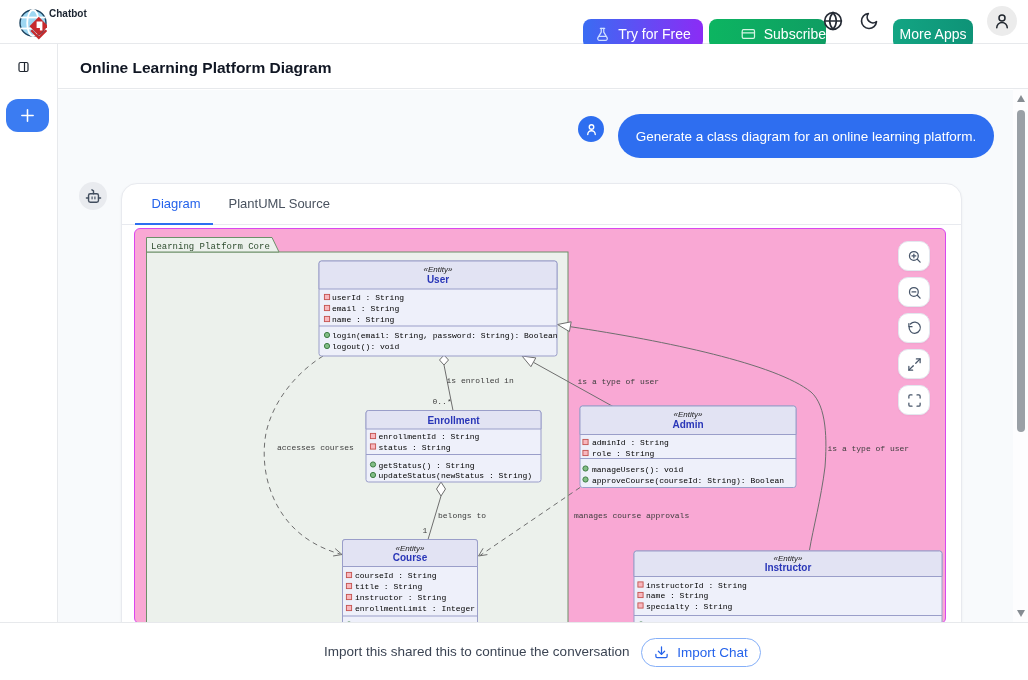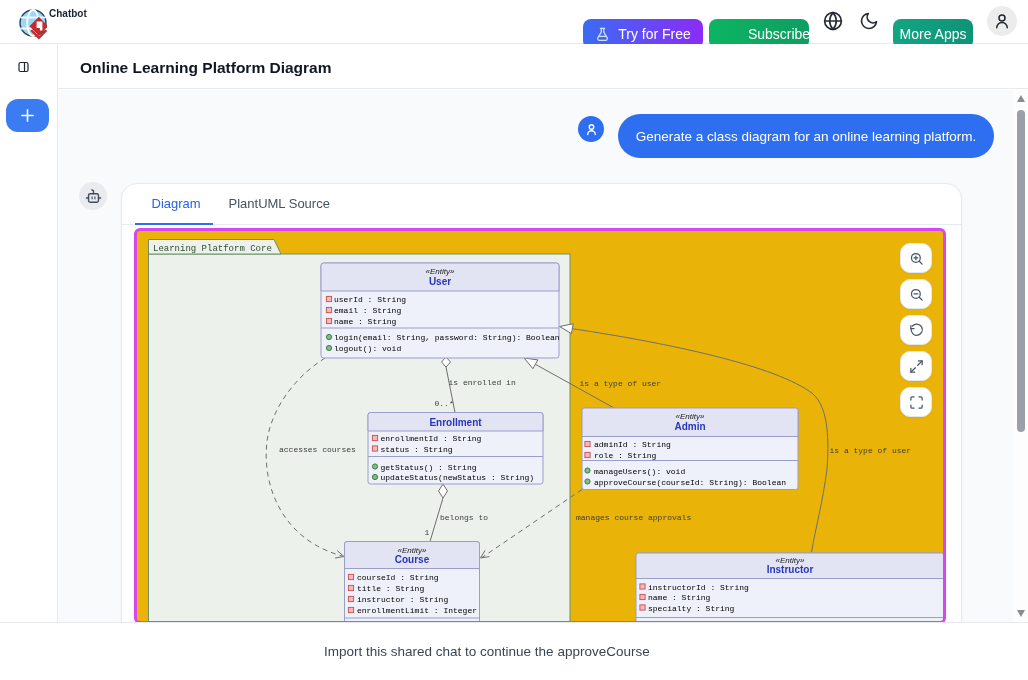--- a/index.html
+++ b/index.html
@@ -8,21 +8,21 @@
 #page{position:relative;width:1028px;height:680px;overflow:hidden;background:#fff;}
 
 #hdr{position:absolute;left:0;top:0;width:1028px;height:44px;background:#fff;
   border-bottom:1px solid #e7e9ec;}
 #logo{position:absolute;left:9px;top:3px;width:38px;height:38px;}
 #hname{position:absolute;left:49px;top:8px;font-size:10px;font-weight:bold;color:#1b2430;}
 #hsub{position:absolute;left:49px;top:25px;font-size:11px;color:#5b6573;}
 .hbtn{position:absolute;top:19px;height:30px;border-radius:8px;color:#fff;
   font-size:14px;display:flex;align-items:center;justify-content:center;gap:8px;}
 #btn-try{left:583px;width:120px;background:linear-gradient(90deg,#3a6cf3,#8b2cf5);}
-#btn-sub{left:709px;width:100px;background:linear-gradient(90deg,#0cb561,#0f9d63);padding-left:32px;}
+#btn-sub{left:709px;width:117px;background:linear-gradient(90deg,#0cb561,#0f9d63);padding-left:32px;}
 #btn-apps{left:893px;width:80px;background:linear-gradient(90deg,#13a583,#0e9377);}
 .hicon{position:absolute;top:11px;width:20px;height:20px;color:#252b35;}
 #ic-globe{left:823px;}
 #ic-moon{left:859px;}
 #avatar{position:absolute;left:987px;top:6px;width:30px;height:30px;border-radius:50%;
   background:#ececec;display:flex;align-items:center;justify-content:center;color:#20262e;}
 
 #sidebar{position:absolute;left:0;top:44px;width:58px;height:578px;background:#fff;
   border-right:1px solid #e7e9ec;}
 #toggle{position:absolute;left:17px;top:17px;width:13px;height:12px;color:#1f2630;}
@@ -42,22 +42,22 @@
 #bubble{position:absolute;left:560px;top:24px;width:376px;height:44px;border-radius:22px;
   background:#2e6ef0;color:#ffffff;font-size:13.5px;display:flex;align-items:center;
   justify-content:center;}
 #card{position:absolute;left:63px;top:93px;width:841px;height:560px;background:#fff;
   border:1px solid #e8eaef;border-radius:16px;box-shadow:0 1px 3px rgba(16,24,40,.05);}
 .tab{position:absolute;top:12px;font-size:13px;}
 #tab1{left:29.5px;color:#2563eb;}
 #tab2{left:106.5px;color:#49525f;}
 #tabline{position:absolute;left:0px;top:40px;width:839px;height:1px;background:#e8eaef;}
 #tabul{position:absolute;left:13px;top:39px;width:78px;height:2px;background:#2e6ef0;}
-#canvas{position:absolute;left:12px;top:44px;width:812px;height:396px;background:#eab308;
-  border:3px solid #d946ef;border-radius:6px;overflow:hidden;}
+#canvas{position:absolute;left:12px;top:44px;width:812px;height:396px;background:#f9a8d4;
+  border:1px solid #d946ef;border-radius:6px;overflow:hidden;}
 .zbtn{position:absolute;left:763px;width:32px;height:30px;border-radius:10px;
   background:#fff;border:1px solid #e3e7ee;color:#475569;
   display:flex;align-items:center;justify-content:center;box-shadow:0 1px 2px rgba(16,24,40,.04);}
 
 #footer{position:absolute;left:0;top:622px;width:1028px;height:58px;background:#fff;
   border-top:1px solid #e7e9ec;}
 #ftext{position:absolute;left:324px;top:21px;font-size:13.5px;color:#3b4453;}
 #fbtn{position:absolute;left:641px;top:15px;width:120px;height:29px;border:1px solid #85aff8;
   border-radius:14.5px;color:#2563eb;font-size:13.5px;display:flex;align-items:center;
   justify-content:center;gap:8px;background:#fff;}
@@ -346,16 +346,24 @@
       </div>
     </div>
   </div>
 
   <div id="sb-track"></div>
   <div id="sb-thumb"></div>
   <div class="sb-ar" id="sb-up"></div>
   <div class="sb-ar" id="sb-dn"></div>
 
   <div id="footer">
-    <div id="ftext">Import this shared chat to continue the approveCourse</div>
+    <div id="ftext">Import this shared this to continue the conversation</div>
+    <div id="fbtn">
+      <svg width="15" height="15" viewBox="0 0 24 24" fill="none" stroke="#2563eb" stroke-width="2" stroke-linecap="round" stroke-linejoin="round">
+          <path d="M21 15v3a2 2 0 0 1-2 2H5a2 2 0 0 1-2-2v-3"></path>
+          <polyline points="7 10 12 15 17 10"></polyline>
+          <line x1="12" y1="15" x2="12" y2="3"></line>
+        </svg>
+      <span>Import Chat</span>
+    </div>
   </div>
 
 </div>
 
 </body></html>

